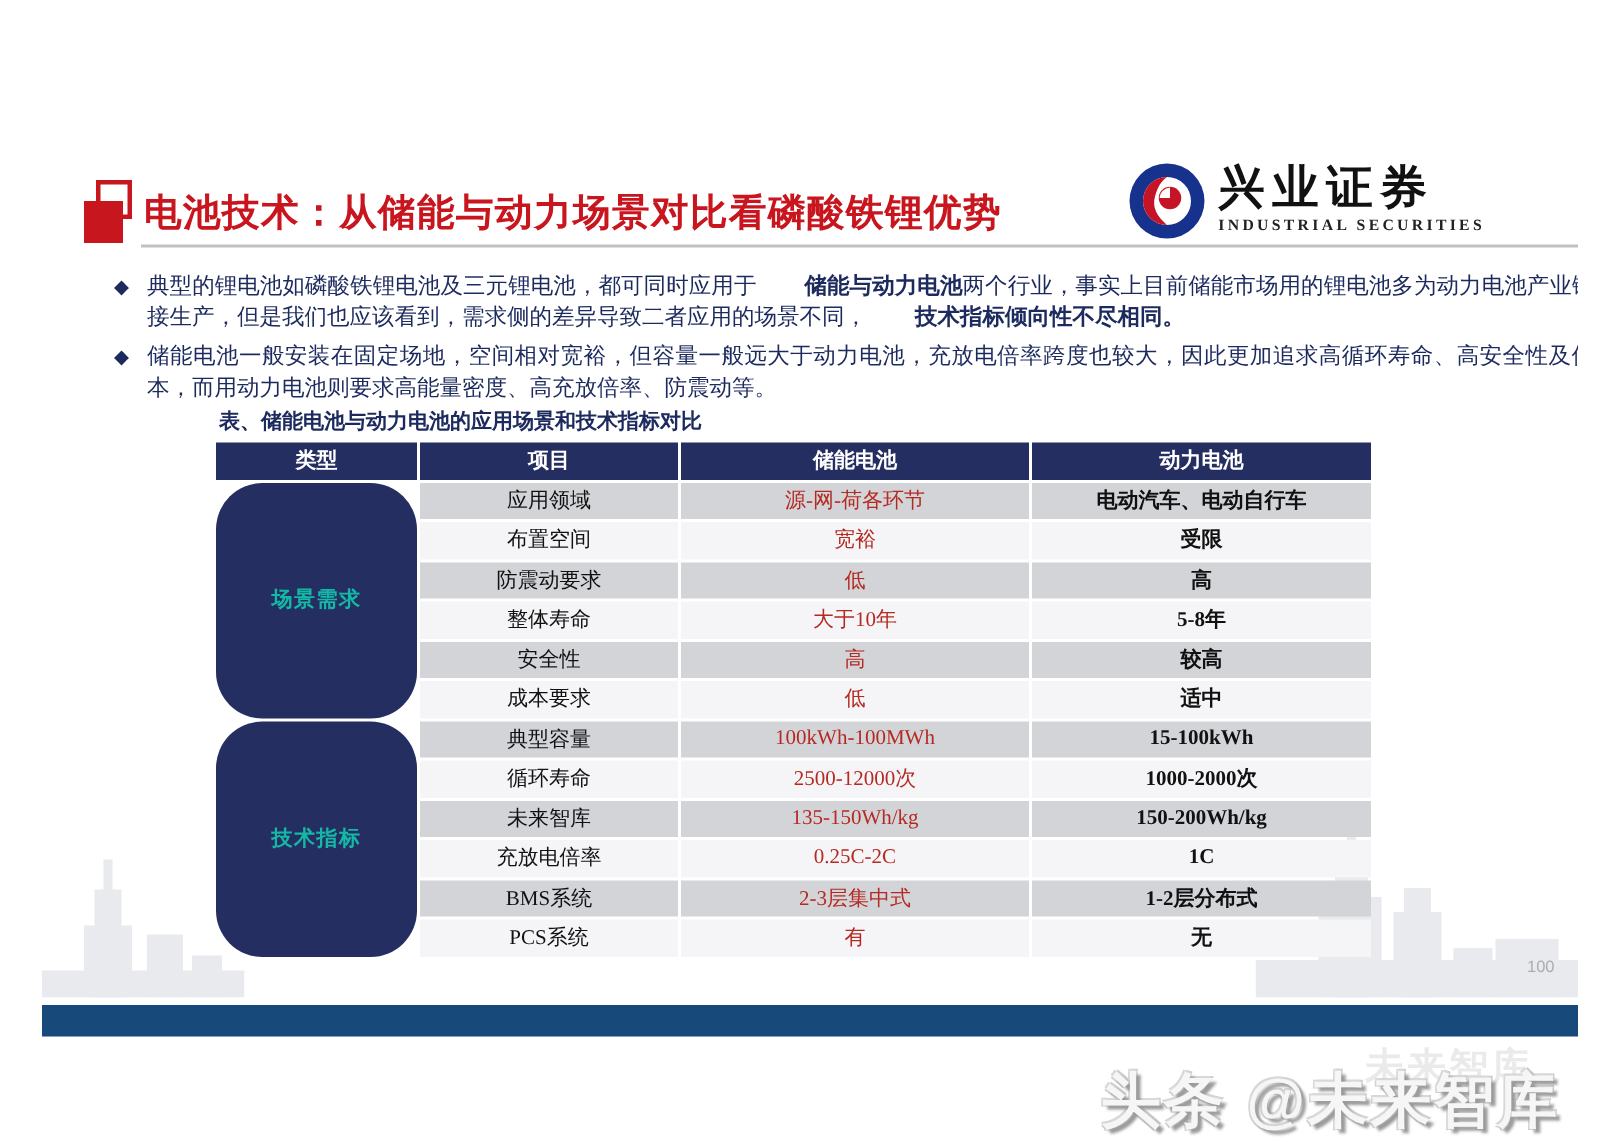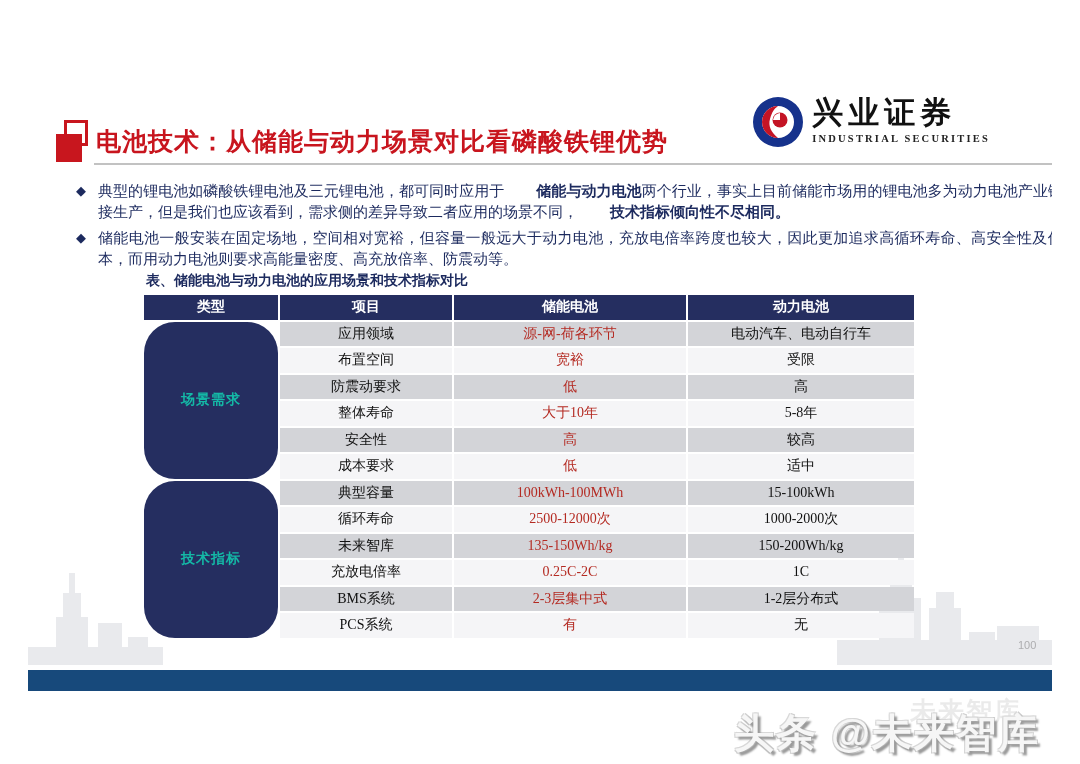--- a/index.html
+++ b/index.html
@@ -18,21 +18,21 @@
   }
   .title-icon .sq-fill {
     position:absolute; left:2px; top:16px; width:26px; height:28px; background:#C8161E;
   }
   .page-title {
     position:absolute; left:68px; top:125px; width:720px;
     font-size:25px; font-weight:800; color:#C8151E; letter-spacing:1px; white-space:nowrap;
   }
   .title-rule { position:absolute; left:66px; top:163px; width:975px; height:2px; background:#C2C2C2; }
 
-  .logo { position:absolute; right:62px; top:96px; display:flex; align-items:flex-start; gap:8px; }
+  .logo { position:absolute; right:62px; top:108px; display:flex; align-items:flex-start; gap:8px; }
   .logo-text { display:flex; flex-direction:column; align-items:flex-start; }
   .logo-cn { font-family:"Liberation Serif", serif; font-size:31px; font-weight:700; color:#111; letter-spacing:5px; line-height:34px; }
   .logo-en { font-family:"Liberation Serif", serif; font-size:10.5px; font-weight:700; color:#222; letter-spacing:2.2px; margin-top:3px; }
 
   
   .bullets { position:absolute; left:48px; top:180px; width:1002px; color:#1C2A5E; }
   .bullet { display:flex; margin-bottom:5px; }
   .bullet-marker { width:22px; flex:0 0 22px; font-size:13px; line-height:21px; color:#1C2A5E; }
   .bullet-text { font-size:15px; line-height:21px; font-weight:500; text-align:justify; }
   .bullet-text b { font-weight:800;margin-left:32px; }
@@ -52,21 +52,21 @@
   .cmp-table col.c-item { width:172px; }
   .cmp-table col.c-storage { width:232px; }
   .cmp-table col.c-power { width:226px; }
   .cmp-table th, .cmp-table td { height:24.5px; text-align:center; vertical-align:middle; font-size:14px; padding:0 16px; }
   .cmp-table thead th { background:#252E60; color:#ffffff; font-weight:700; }
   .cmp-table tbody tr:nth-child(odd) td:not(.type-cell) { background:#D3D4D8; }
   .cmp-table tbody tr:nth-child(even) td:not(.type-cell) { background:#F5F5F7; }
   .cmp-table td.type-cell { background:#252E60; color:#14b8a6; font-weight:700; letter-spacing:1px;border-radius:31px; }
   .cmp-table td.item-cell { color:#111; }
   .cmp-table td.storage-cell { color:#B42A22; }
-  .cmp-table td.power-cell { color:#111; }
+  .cmp-table td.power-cell { color:#111;font-weight:bold; }
 
   
   .skyline { position:absolute; pointer-events:none; }
   .skyline-left { left:0; top:565px; }
   .skyline-right { right:0; top:540px; }
   .skyline svg rect { fill:#E9EAED; }
 
   .page-number { position:absolute; left:990px; top:639px; font-size:11px; color:#ADADAF; }
 
   

